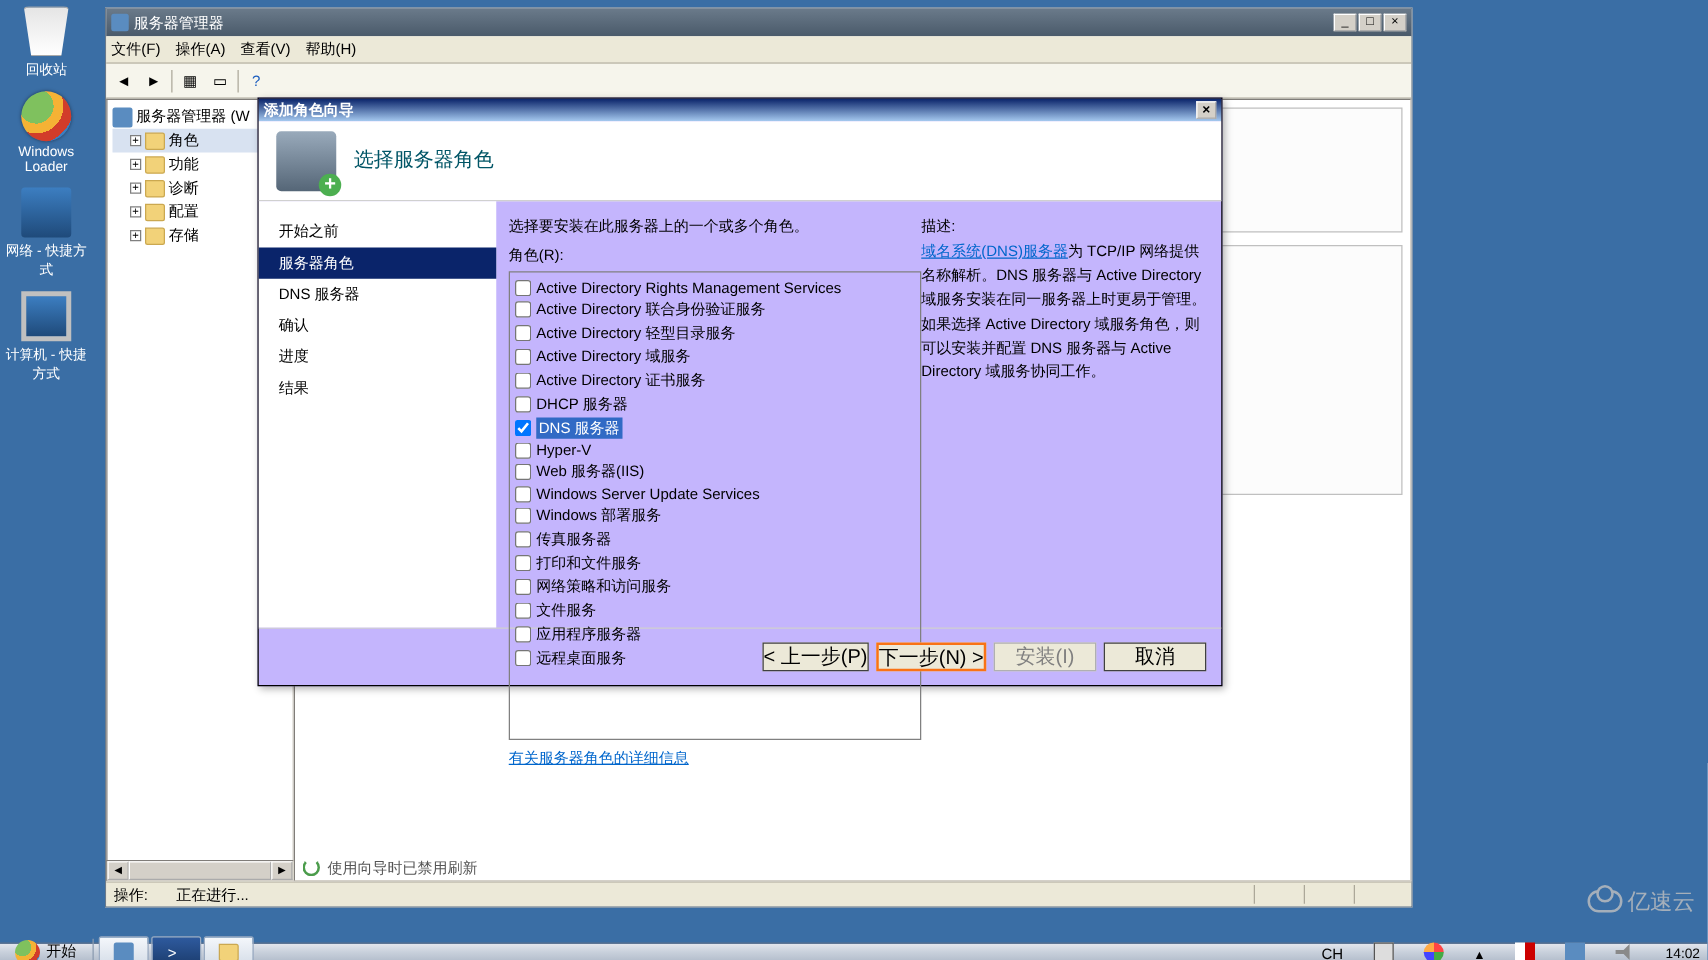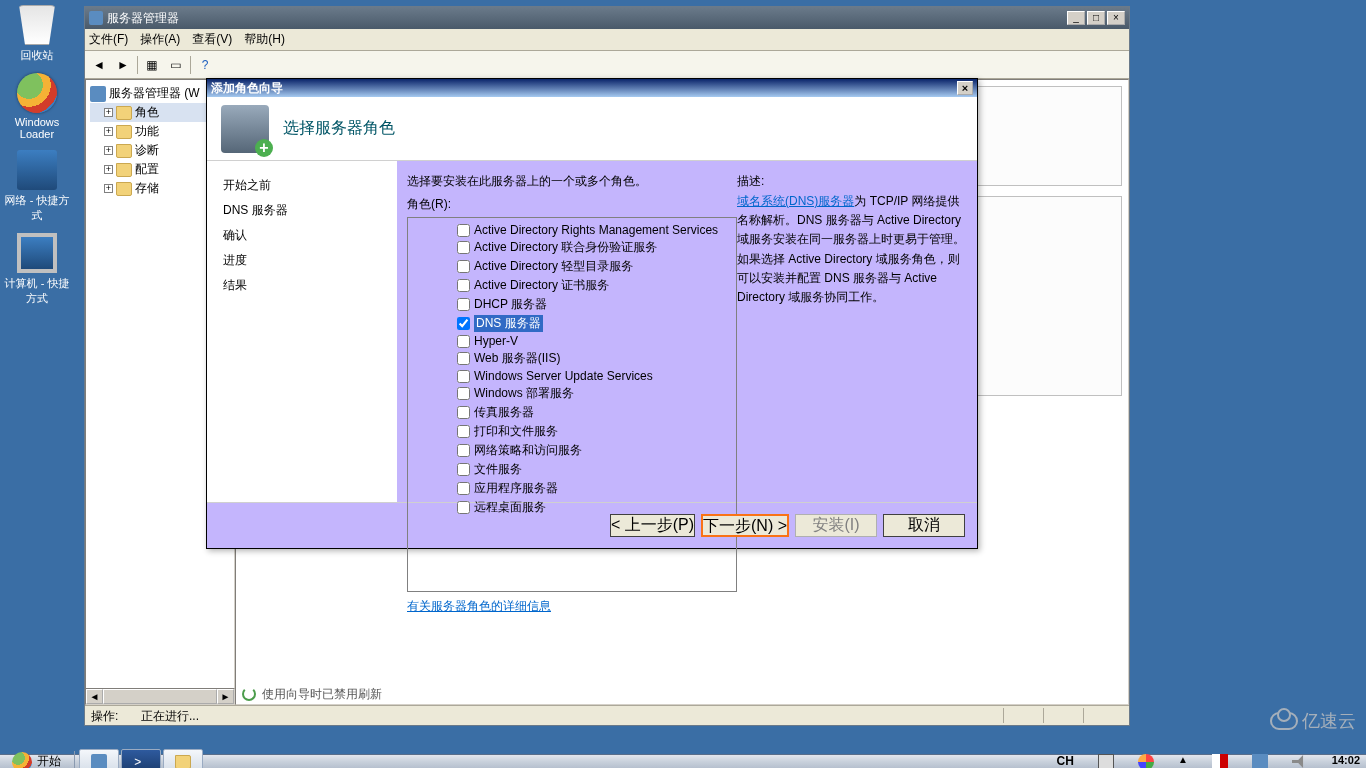--- a/index.html
+++ b/index.html
@@ -51,38 +51,38 @@
 .wz-header .icon::after{content:"+";position:absolute;right:-4px;bottom:-4px;width:18px;height:18px;border-radius:50%;background:#4caf50;color:#fff;font-weight:bold;text-align:center;line-height:18px;}
 .wz-header h1{font-size:16px;font-weight:normal;color:#056;}
 .wz-body { display:flex; height:calc(100% - 18px - 64px - 46px);}
 .wz-nav { width:190px; background:#fff; padding:12px 0; font-size:12px;}
 .wz-nav .step{padding:4px 16px;}
 .wz-nav .step.sel{background:#0a246a;color:#fff;}
 .wz-main { flex:1; padding:12px 10px; font-size:12px; display:flex; }
 .wz-main-left{width:330px;}
 .wz-main-right{flex:1;}
 .roles-box{border:1px solid #808080;height:375px;padding:4px;overflow:auto;margin-top:4px;}
-.role-item{display:flex;align-items:center;gap:4px;padding:1px 0;font-family:"SimSun",monospace;margin-left:45px;}
+.role-item{display:flex;align-items:center;gap:4px;padding:1px 0;font-family:"SimSun",monospace;}
 .role-item input{margin:0;}
 .role-item.sel span{background:#316ac5;color:#fff;padding:0 2px;}
 .roles-link{color:#0066cc;text-decoration:underline;cursor:pointer;margin-top:6px;display:inline-block;}
 .desc-link{color:#0066cc;text-decoration:underline;}
 .desc-text{line-height:1.6;margin-top:2px;font-family:"SimSun",monospace;}
 .wz-buttons{height:46px;border-top:1px solid #d0d0d0;display:flex;align-items:center;justify-content:flex-end;padding:0 12px;gap:6px;}
 .wbtn{min-width:82px;height:23px;font-size:16px;background:#ece9d8;border:1px solid #404040;cursor:default;}
 .wbtn.default{border:2px solid #f97316;}
 .wbtn:disabled{color:#808080;border-color:#b0b0b0;}
 
 
 .taskbar{position:absolute;left:0;bottom:0;width:100%;height:14px;background:linear-gradient(#e3e6ed,#c9d1dc,#b6c0ce);border-top:1px solid #5a6e8a;display:flex;align-items:center;font-size:12px;}
 .start-btn{height:28px;padding:0 10px;display:flex;align-items:center;gap:5px;margin-left:2px;}
 .start-orb{width:20px;height:20px;border-radius:50%;background:radial-gradient(circle at 30% 30%,#7fc15e 0 35%,#f5b235 35% 55%,#d23c2a 55% 75%,#3c7ec1 75% 100%);}
 .tb-sep{width:1px;height:22px;background:#8a9ab0;margin:0 3px;}
 .tb-btn{width:40px;height:26px;margin:0 1px;border:1px solid #9aabc2;background:linear-gradient(#f4f7fb,#d2dbe6);border-radius:2px;display:flex;align-items:center;justify-content:center;}
-.tray{margin-left:auto;display:flex;align-items:flex-start;gap:24px;padding-right:6px;font-weight:bold;}
+.tray{margin-left:auto;display:flex;align-items:flex-end;gap:24px;padding-right:6px;}
 .tray-ic{width:16px;height:16px;}
 .clock{font-size:11px;text-align:center;line-height:1.1;}
 
 
 .watermark{position:absolute;right:10px;bottom:35px;font-size:18px;color:#c0c0c0;font-weight:normal;opacity:.8;display:flex;align-items:center;gap:4px;}
 .watermark .cloud{width:28px;height:18px;border:2px solid #c0c0c0;border-radius:10px;position:relative;}
 .watermark .cloud::before{content:"";position:absolute;top:-6px;left:5px;width:10px;height:10px;border:2px solid #c0c0c0;border-radius:50%;background:#3a6ea5;}
 </style>
 </head>
 <body>
@@ -189,20 +189,21 @@
     <span class="t">添加角色向导</span>
     <span class="x">×</span>
   </div>
   <div class="wz-header">
     <div class="icon"></div>
     <h1>选择服务器角色</h1>
   </div>
   <div class="wz-body">
     <div class="wz-nav">
       <div class="step">开始之前</div>
+      <div class="step sel">服务器角色</div>
       <div class="step">DNS 服务器</div>
       <div class="step">确认</div>
       <div class="step">进度</div>
       <div class="step">结果</div>
     </div>
     <div class="wz-main">
       <div class="wz-main-left">
         <div>选择要安装在此服务器上的一个或多个角色。</div>
         <div style="margin-top:6px;">角色(R):</div>
         <div class="roles-box" id="roles-box">
@@ -210,20 +211,24 @@
               <input type="checkbox" style="">
               <span>Active Directory Rights Management Services</span>
             </div>
             <div class="role-item">
               <input type="checkbox" style="">
               <span>Active Directory 联合身份验证服务</span>
             </div>
             <div class="role-item">
               <input type="checkbox" style="">
               <span>Active Directory 轻型目录服务</span>
+            </div>
+            <div class="role-item">
+              <input type="checkbox" style="">
+              <span>Active Directory 域服务</span>
             </div>
             <div class="role-item">
               <input type="checkbox" style="">
               <span>Active Directory 证书服务</span>
             </div>
             <div class="role-item">
               <input type="checkbox" style="">
               <span>DHCP 服务器</span>
             </div>
             <div class="role-item sel">

